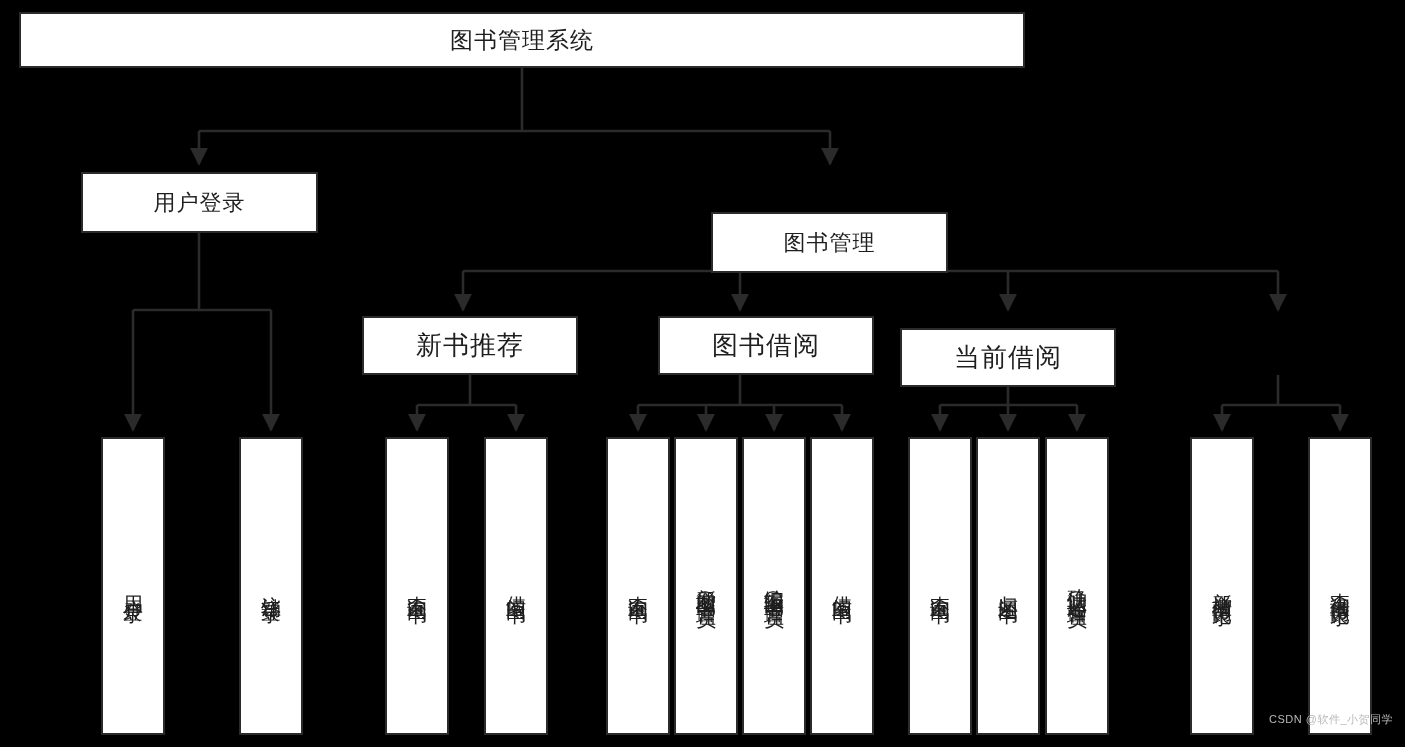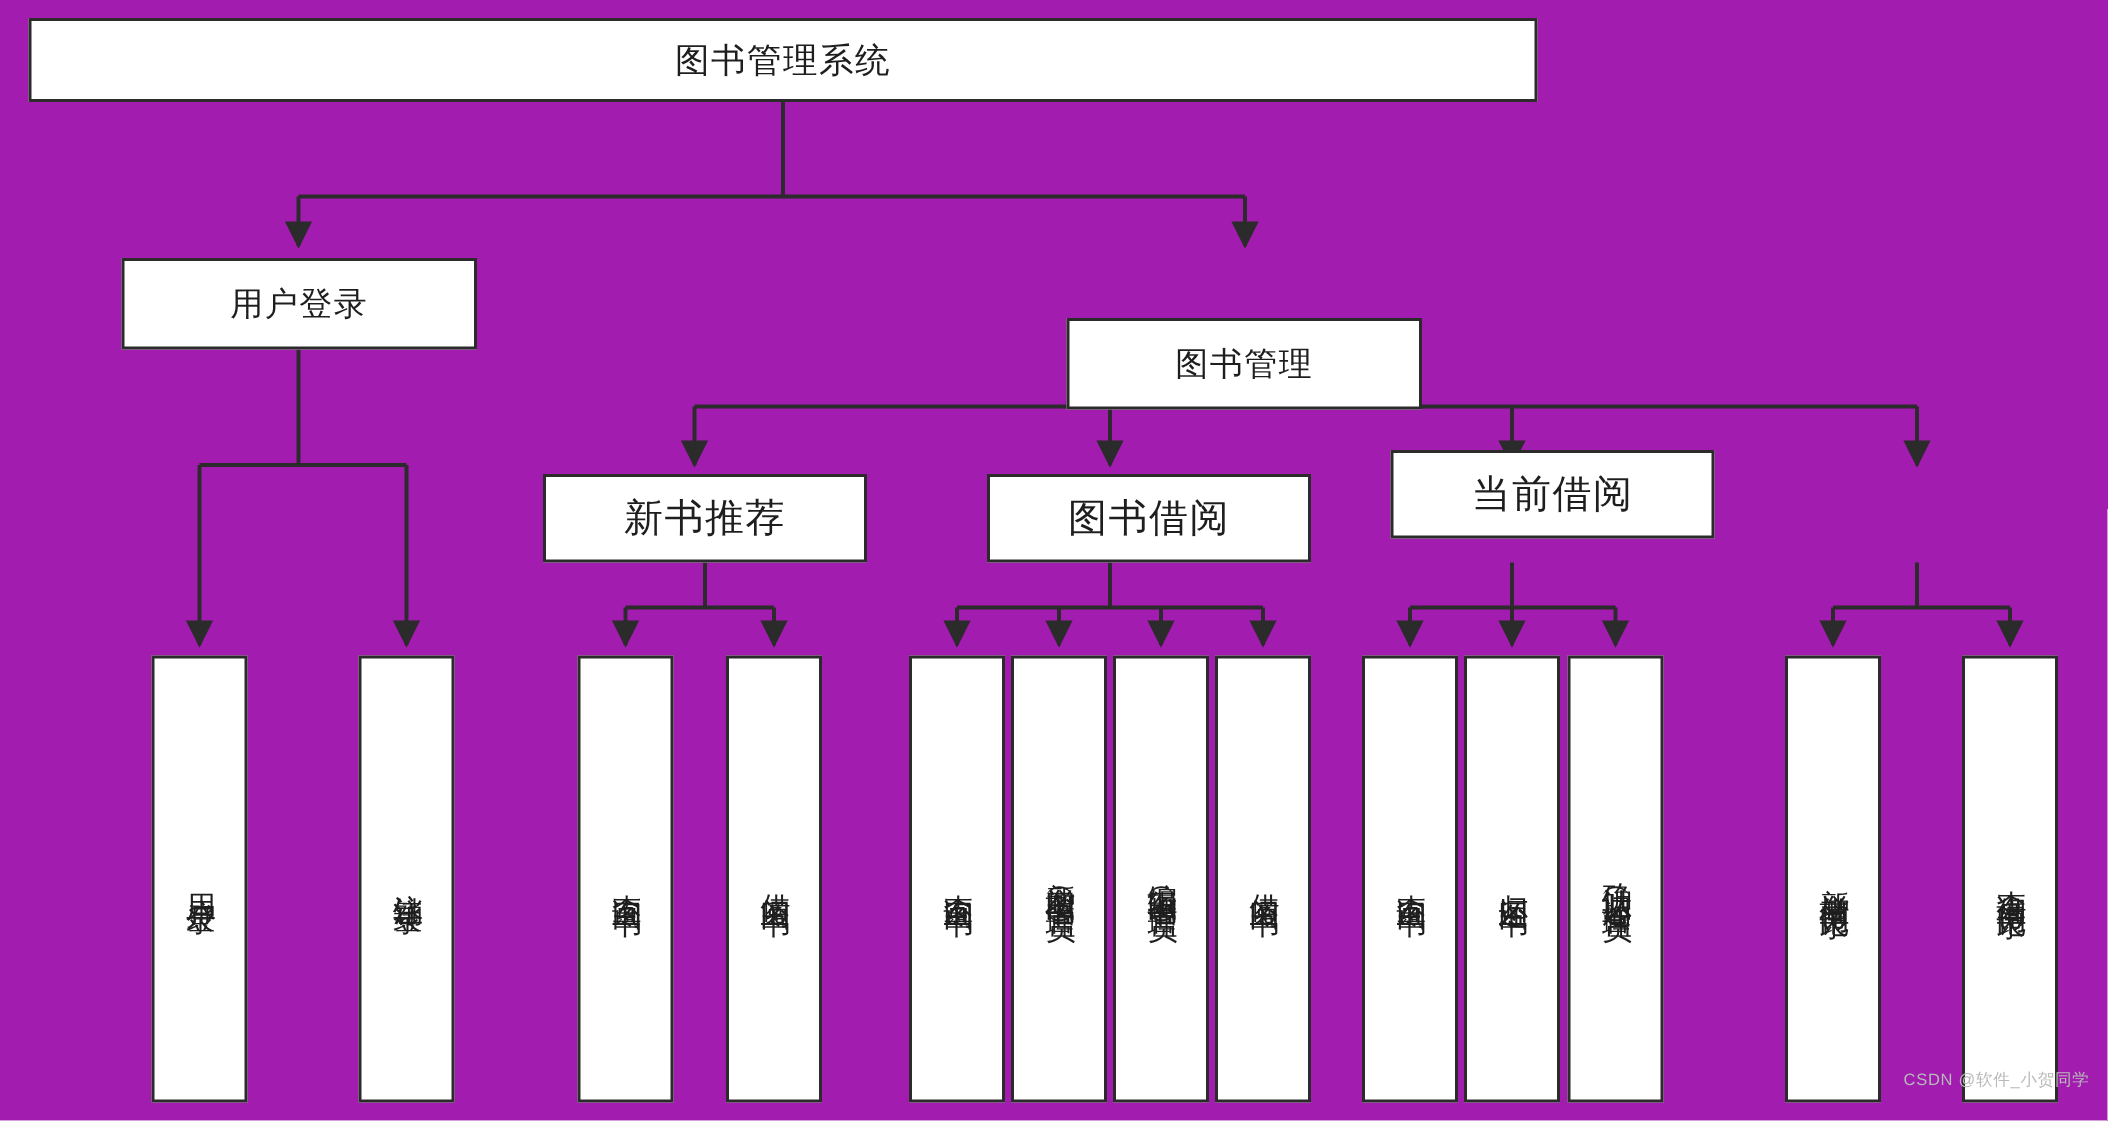--- a/index.html
+++ b/index.html
@@ -9,21 +9,21 @@
     background: #ffffff;
   }
   body {
     font-family: "Liberation Sans", "DejaVu Sans", sans-serif;
     color: #1a1a1a;
   }
   #diagram-root {
     position: relative;
     width: 1405px;
     height: 747px;
-    background: #a21caf;
+    background: #000000;
     overflow: hidden;
   }
   #edge-layer {
     position: absolute;
     left: 0;
     top: 0;
     width: 1405px;
     height: 747px;
     pointer-events: none;
   }
@@ -138,21 +138,21 @@
   </div>
 
   <div class="node level3" style="left:362px; top:316px; width:216px; height:59px;">
     <span class="node-label">新书推荐</span>
   </div>
 
   <div class="node level3" style="left:658px; top:316px; width:216px; height:59px;">
     <span class="node-label">图书借阅</span>
   </div>
 
-  <div class="node level3" style="left:900px; top:300px; width:216px; height:59px;margin-left:27px;">
+  <div class="node level3" style="left:900px; top:328px; width:216px; height:59px;">
     <span class="node-label">当前借阅</span>
   </div>
 
 
   <div class="node leaf vertical" style="left:101px; top:437px; width:64px; height:298px;">
     <span class="node-label">用户登录</span>
   </div>
 
   <div class="node leaf vertical" style="left:239px; top:437px; width:64px; height:298px;">
     <span class="node-label">注销登录</span>

